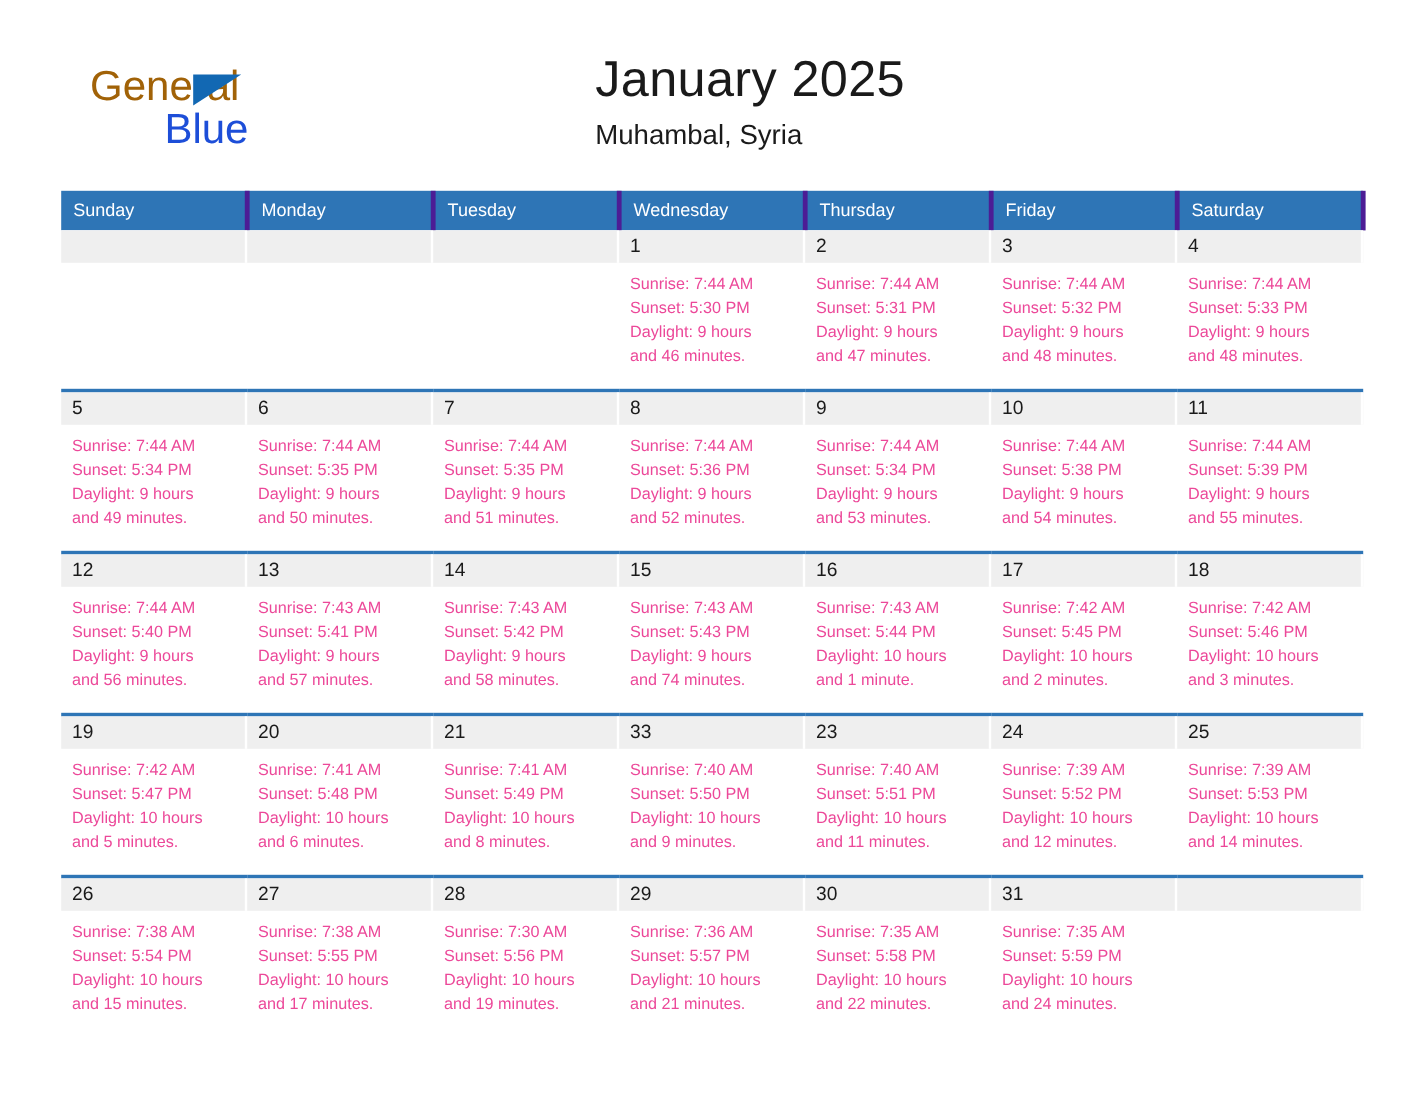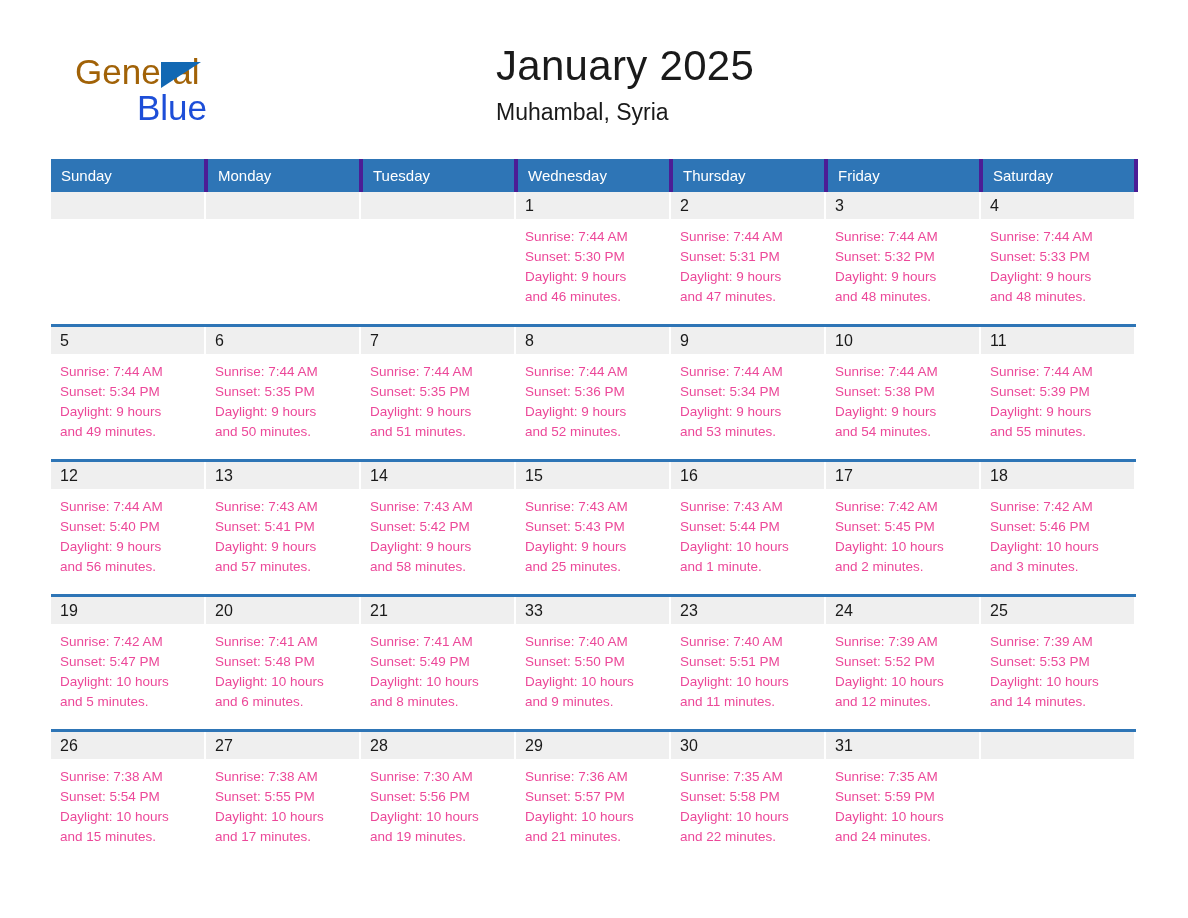--- a/index.html
+++ b/index.html
@@ -382,21 +382,21 @@
               </div>
             </div>
           </td>
         <td>
             <div class="cell">
               <div class="daynum-band">15</div>
               <div class="cell-body">
                 <div>Sunrise: 7:43 AM</div>
                 <div>Sunset: 5:43 PM</div>
                 <div>Daylight: 9 hours</div>
-                <div>and 25 minutes.</div>
+                <div>and 74 minutes.</div>
               </div>
             </div>
           </td>
         <td>
             <div class="cell">
               <div class="daynum-band">16</div>
               <div class="cell-body">
                 <div>Sunrise: 7:43 AM</div>
                 <div>Sunset: 5:44 PM</div>
                 <div>Daylight: 10 hours</div>

